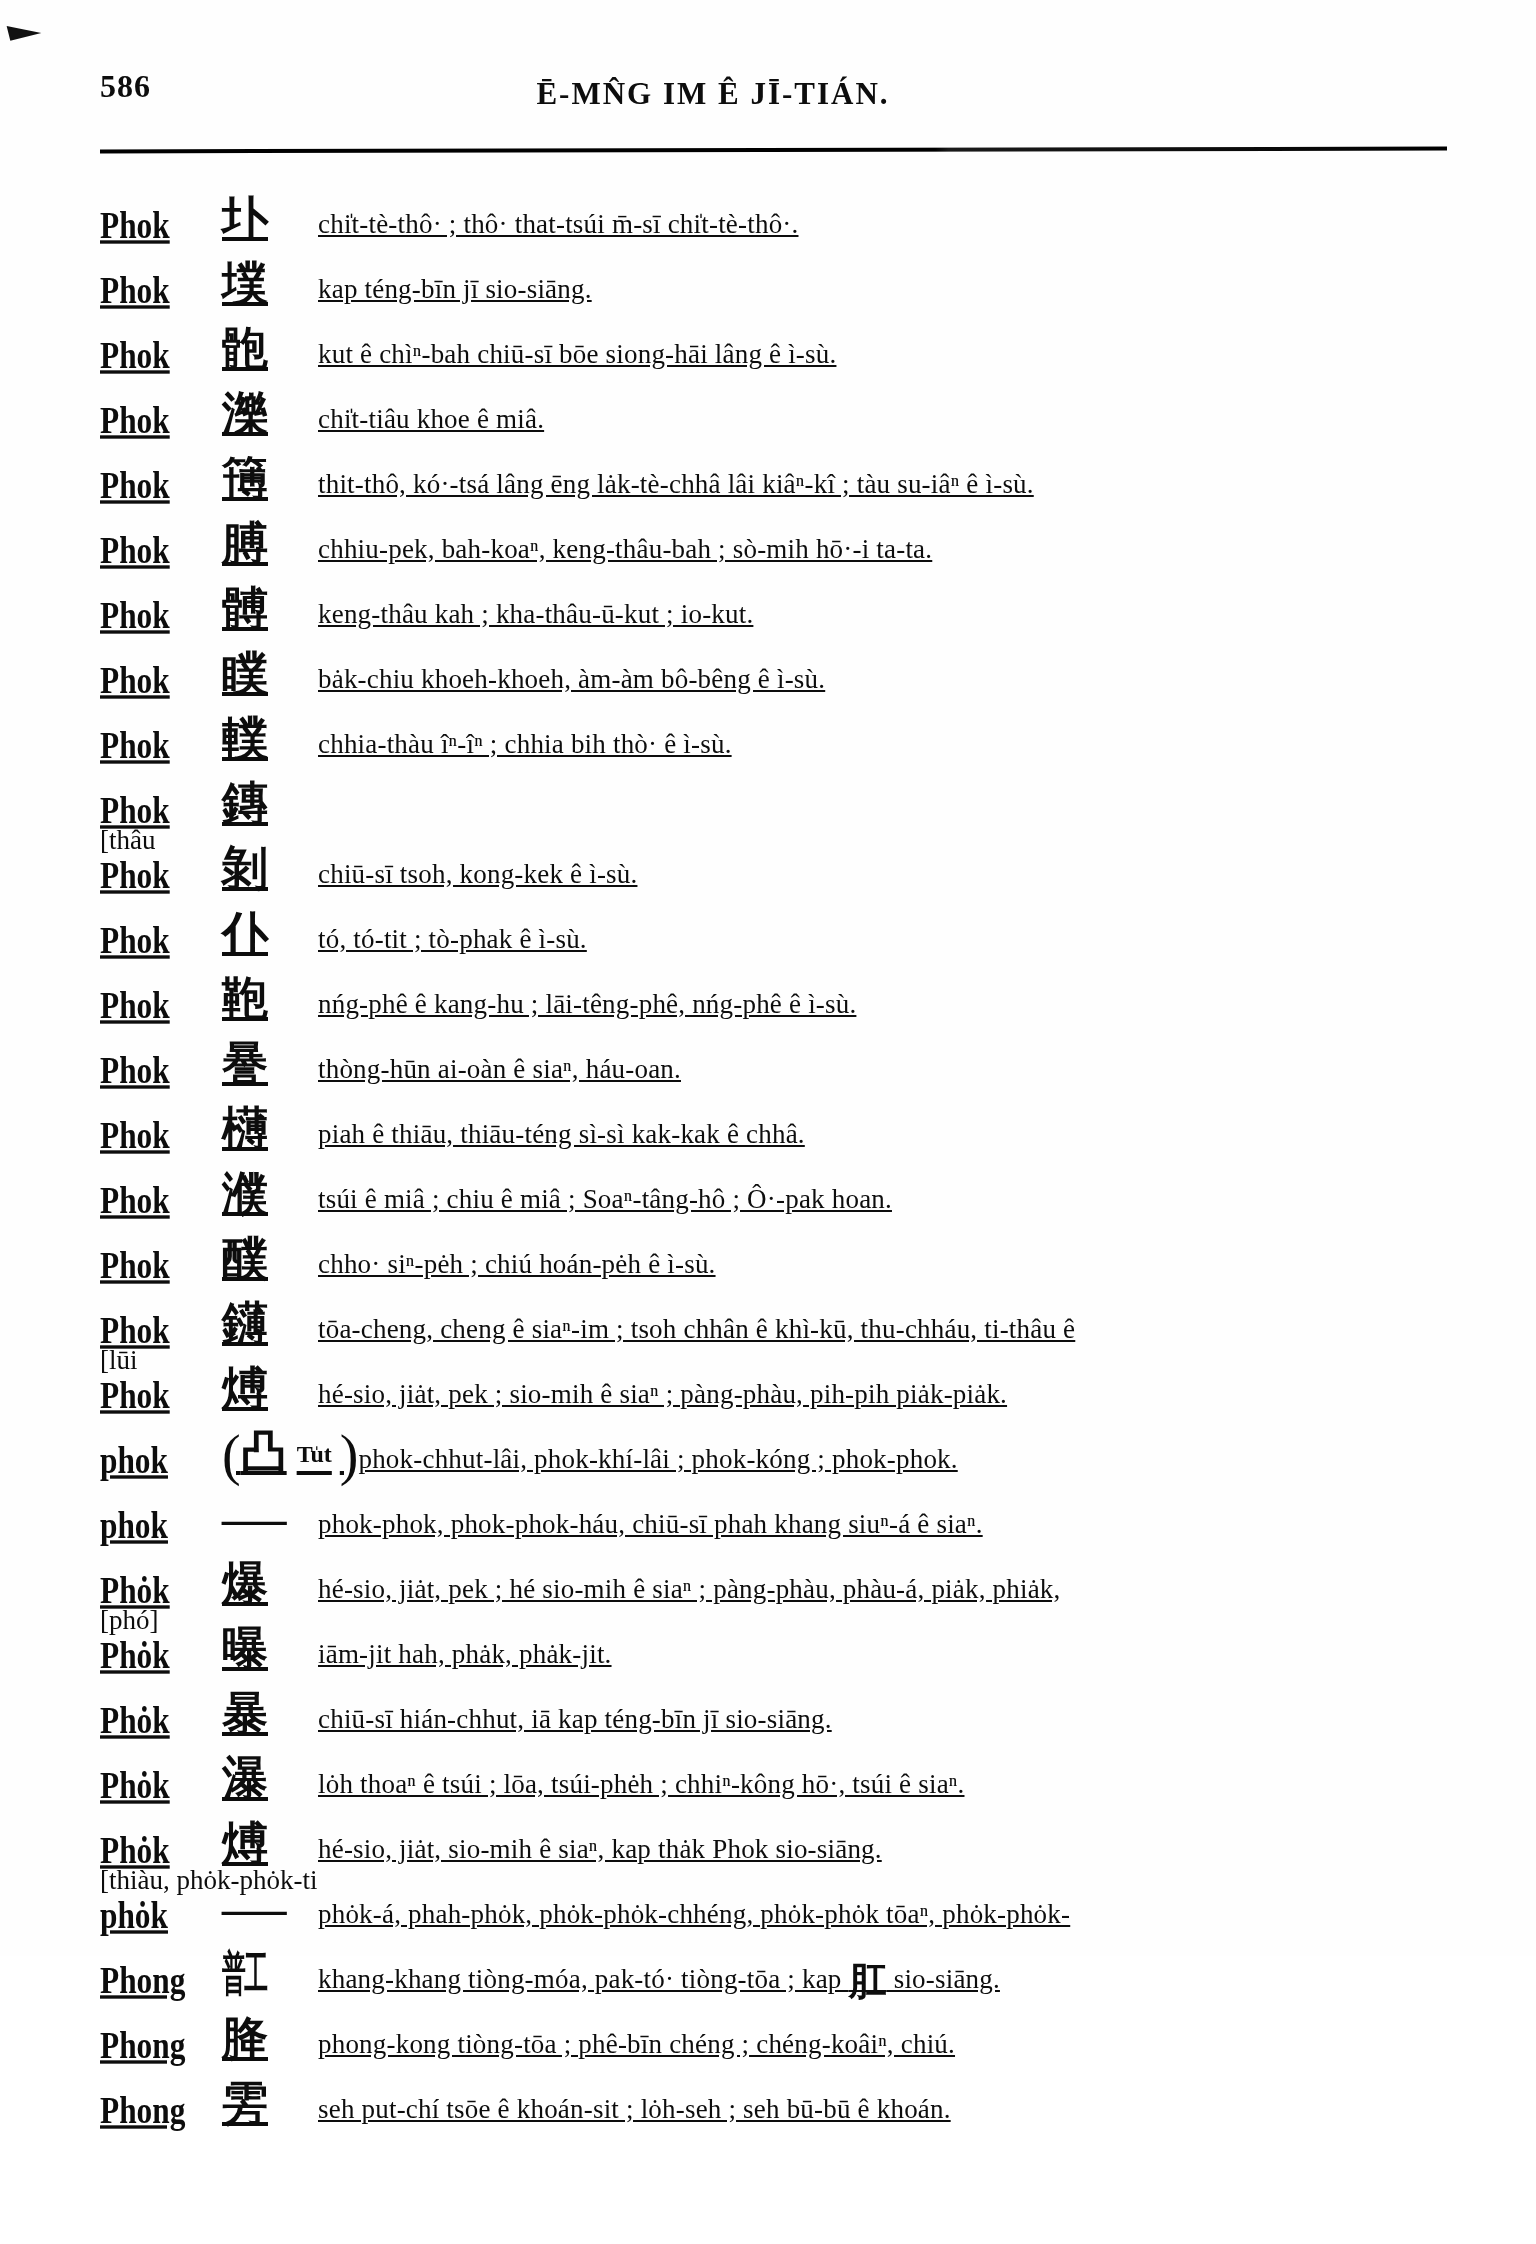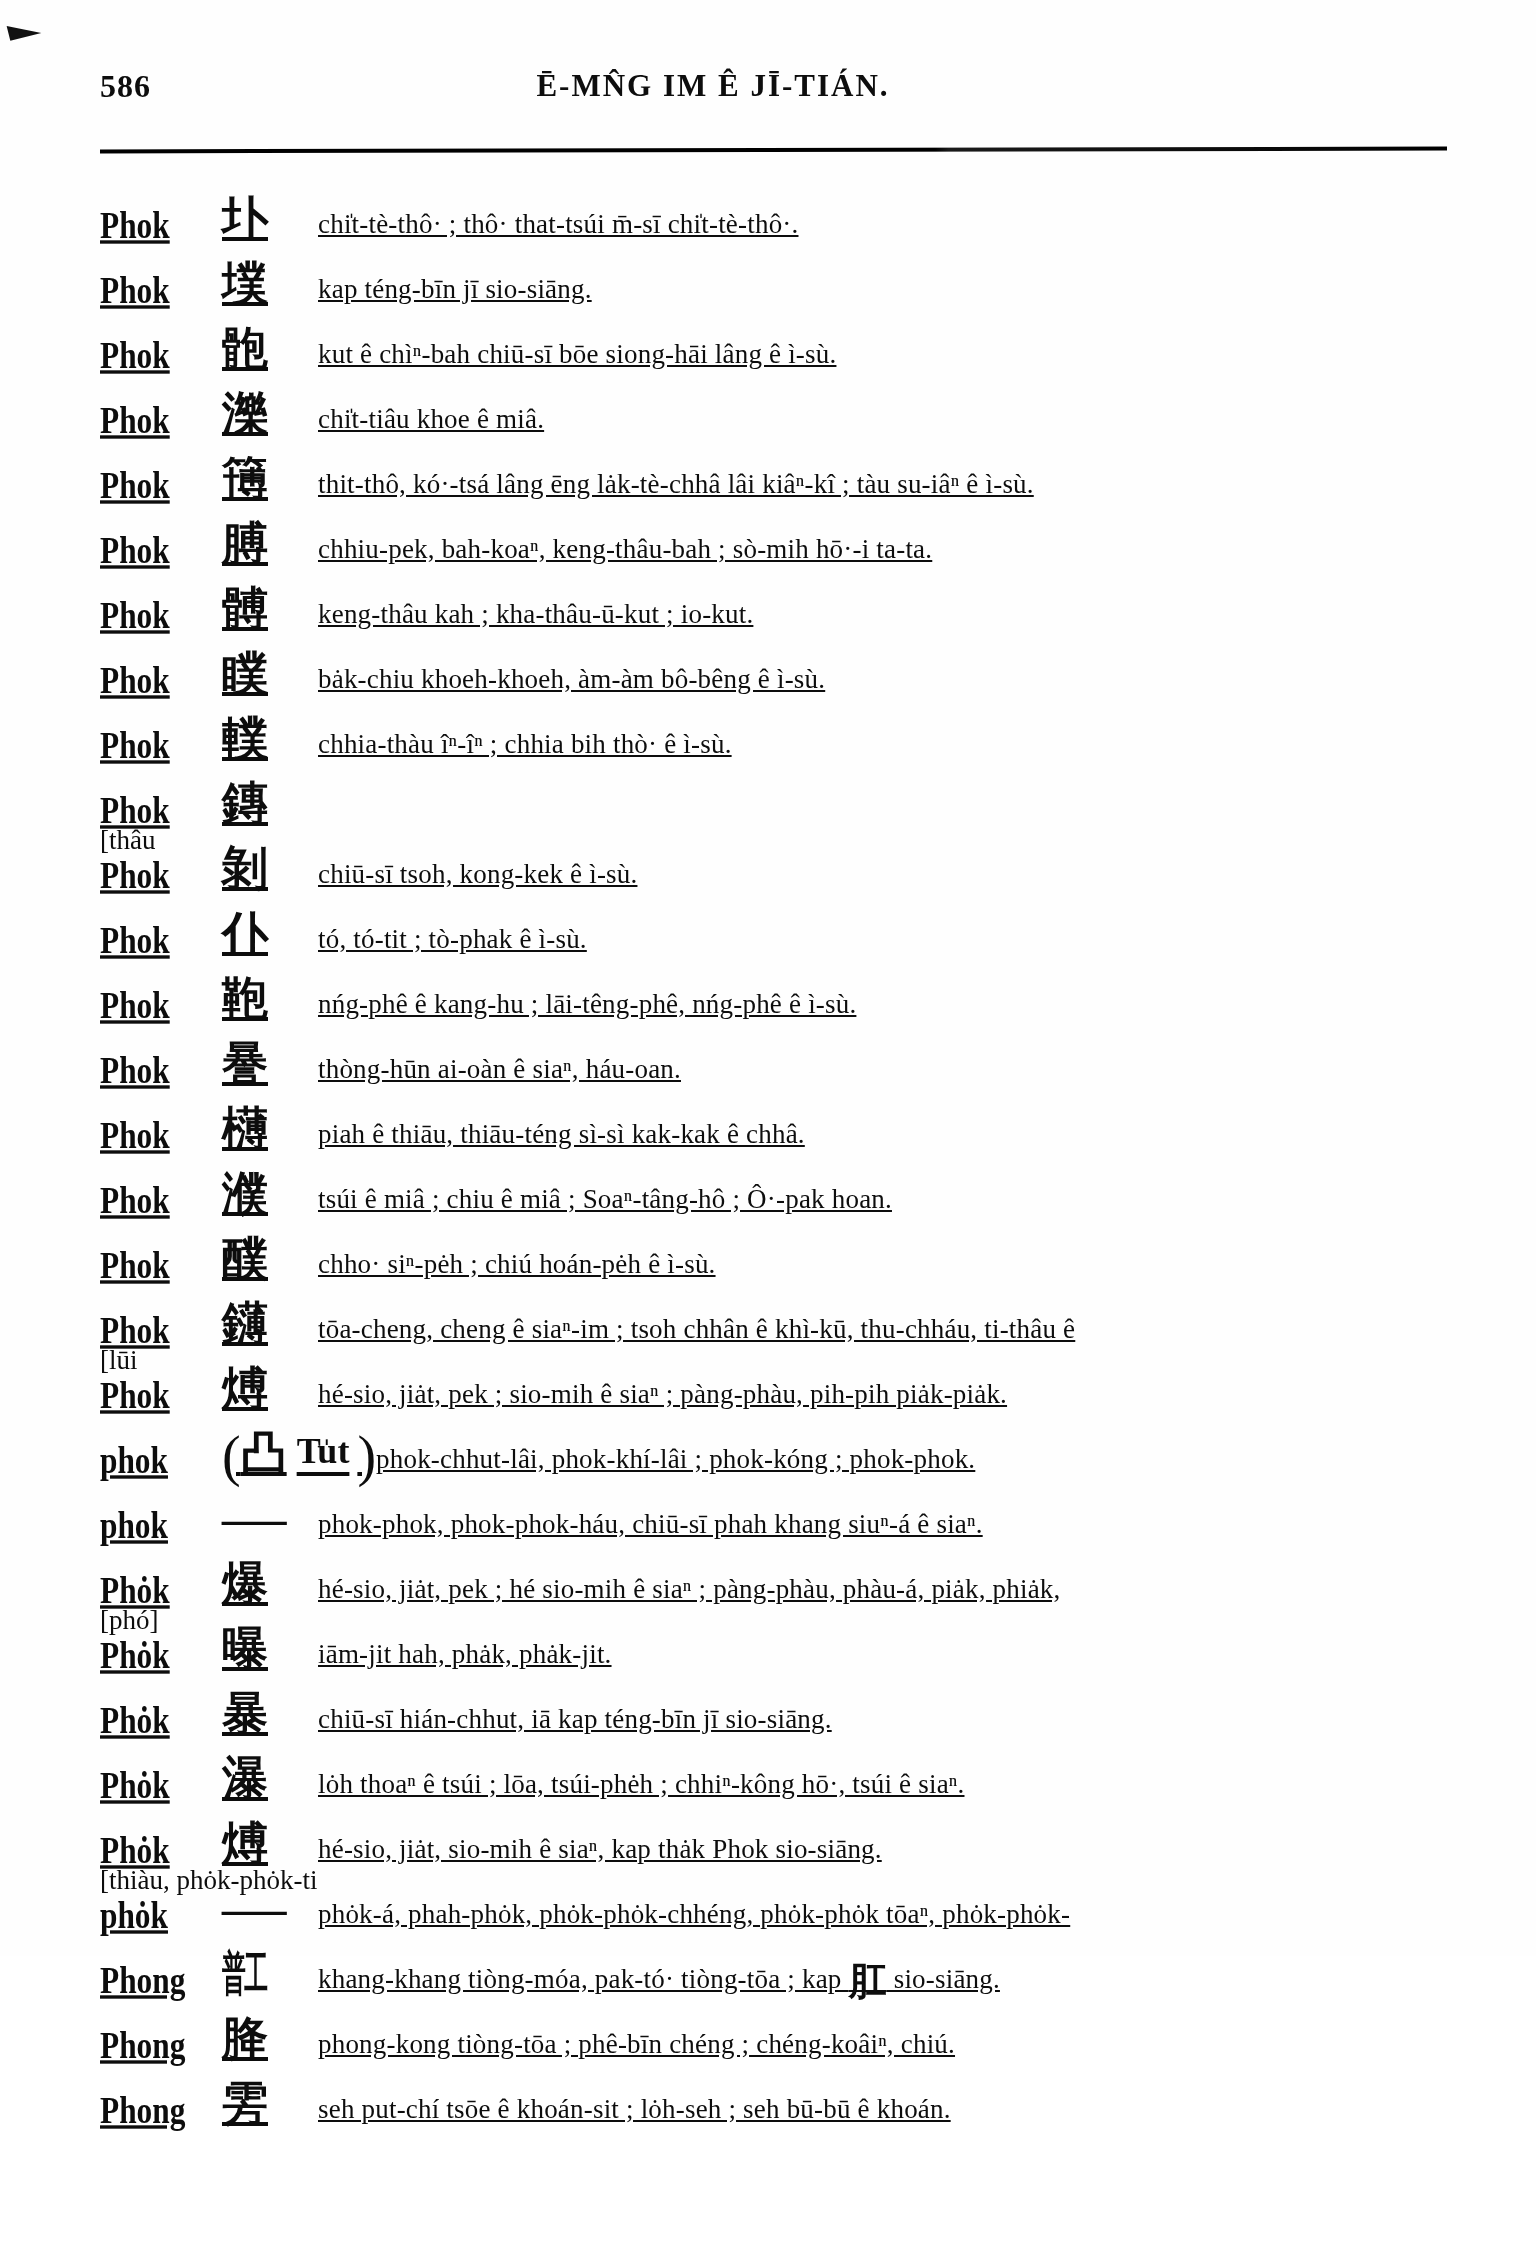--- a/index.html
+++ b/index.html
@@ -23,21 +23,21 @@
     border-right:32px solid transparent;
     transform:rotate(-14deg);
   }
   header{position:relative;height:150px;}
   .pageno{
     position:absolute;left:100px;top:68px;
     font-size:32px;font-weight:700;letter-spacing:1px;
   }
   h1.title{
     position:absolute;left:0;right:110px;top:64px;
-    margin:4px;text-align:center;
+    margin:12px;text-align:center;
     font-size:31px;font-weight:700;letter-spacing:2px;
     font-family:"Liberation Serif","DejaVu Serif",serif;
   }
   .rule{
     position:absolute;left:100px;top:148px;
     width:1347px;height:4px;
     background:linear-gradient(90deg,#000 0%,#000 62%,#1a1a1a 63%,#000 100%);
     transform:rotate(-0.12deg);
   }
   main{
@@ -78,21 +78,21 @@
     font-weight:700;
     letter-spacing:-4px;
     transform:scaleX(1.4);
     transform-origin:left center;
   }
   .paren{
     font-size:56px;line-height:50px;font-weight:400;
     vertical-align:-6px;
   }
   .note{
-    font-size:36px;font-weight:700;
+    font-size:24px;font-weight:700;
     margin:0 8px 0 10px;
     vertical-align:6px;
   }
   .def{
     flex:1 1 auto;
     font-size:27px;line-height:33px;
     padding-top:7px;
     letter-spacing:0.2px;
   }
   .cjk-inline{

